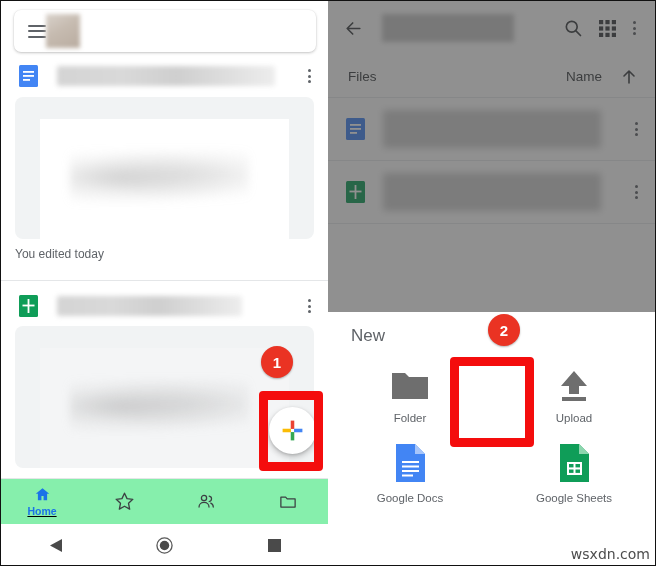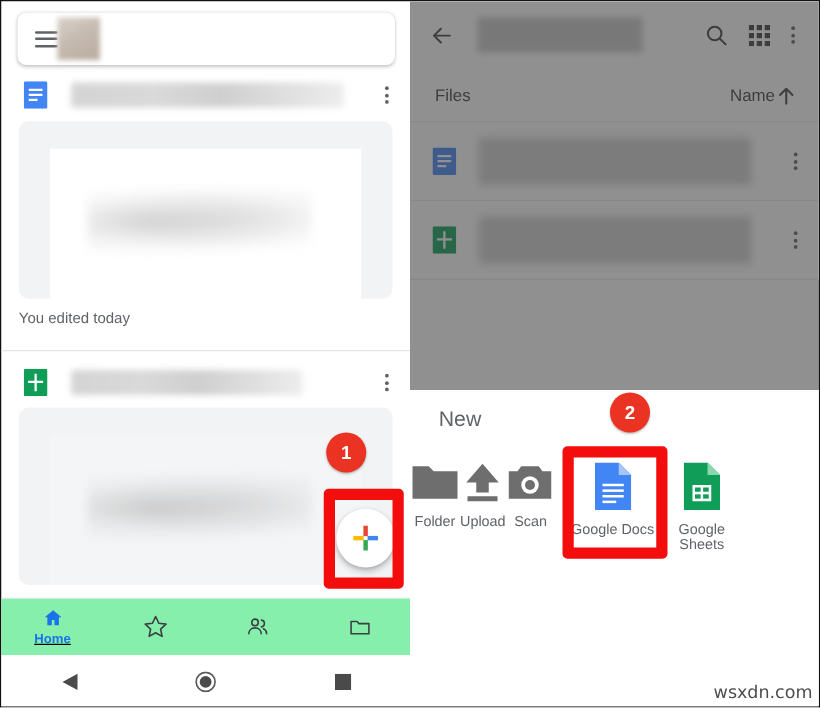--- a/index.html
+++ b/index.html
@@ -197,21 +197,21 @@
   .r-appbar .sp { flex: 1; }
   .r-icon { width: 34px; display:flex; align-items:center; justify-content:center; flex:none; }
   .r-subbar {
     position: absolute;
     left: 0; top: 54px; width: 328px; height: 42px;
     background: #ffffff;
     display: flex; align-items: center;
     border-bottom: 1px solid #e8eaed;
   }
   .r-files-label { margin-left: 20px; font-size: 13.5px; color: #3c4043; }
-  .r-sort { margin-left: auto; margin-right: 20px; display: flex; align-items: center; gap: 2px; }
+  .r-sort { margin-left: auto; margin-right: 20px; display: flex; align-items: center; gap: 20px; }
   .r-sort-label { font-size: 13.5px; color: #3c4043; }
 
   .r-file-row {
     position: absolute;
     left: 0; width: 328px; height: 62px;
     display: flex; align-items: center;
     border-bottom: 1px solid #e8eaed;
     background: #ffffff;
   }
   .r-file-row.rr1 { top: 97px; }
@@ -239,21 +239,21 @@
   }
   .sheet-title {
     position: absolute;
     left: 23px; top: 14px;
     font-size: 17px;
     color: #5f6368;
   }
   .sheet-grid {
     position: absolute;
     left: 0; top: 48px; width: 328px;
-    display: flex; flex-direction: row; gap: 10px; text-align: center;
+    display: flex; flex-direction: column; gap: 10px;
   }
   .sheet-row { display: flex; }
   .sheet-cell {
     flex: 1;
     display: flex; flex-direction: column;
     align-items: center;
     gap: 10px;
     padding-top: 10px;
   }
   .sheet-cell .cell-label { font-size: 11.5px; color: #5f6368; }
@@ -483,28 +483,20 @@
               <path d="M2 3h13l4 4h19v22H2z" fill="#6e6e6e"></path>
             </svg>
             <span class="cell-label">Folder</span>
           </div>
           <div class="sheet-cell">
             <svg width="36" height="32" viewBox="0 0 36 32">
               <path d="M18 1 31 16h-8v8h-10v-8H5z" fill="#6e6e6e"></path>
               <rect x="6" y="27" width="24" height="4" fill="#6e6e6e"></rect>
             </svg>
             <span class="cell-label">Upload</span>
-          </div>
-          <div class="sheet-cell">
-            <svg width="40" height="32" viewBox="0 0 40 32">
-              <path d="M13 3h14l3 4h7v22H3V7h7z" fill="#6e6e6e"></path>
-              <circle cx="20" cy="18" r="7" fill="#ffffff"></circle>
-              <circle cx="20" cy="18" r="4" fill="#6e6e6e"></circle>
-            </svg>
-            <span class="cell-label">Scan</span>
           </div>
         </div>
 
         <div class="sheet-row">
           <div class="sheet-cell">
             <svg width="29" height="38" viewBox="0 0 29 38">
               <path d="M0 0h19l10 10v28H0z" fill="#4285f4"></path>
               <path d="M19 0l10 10H19z" fill="#a6c5fa"></path>
               <rect x="6" y="17" width="17" height="2" fill="#fff"></rect>
               <rect x="6" y="21.5" width="17" height="2" fill="#fff"></rect>

